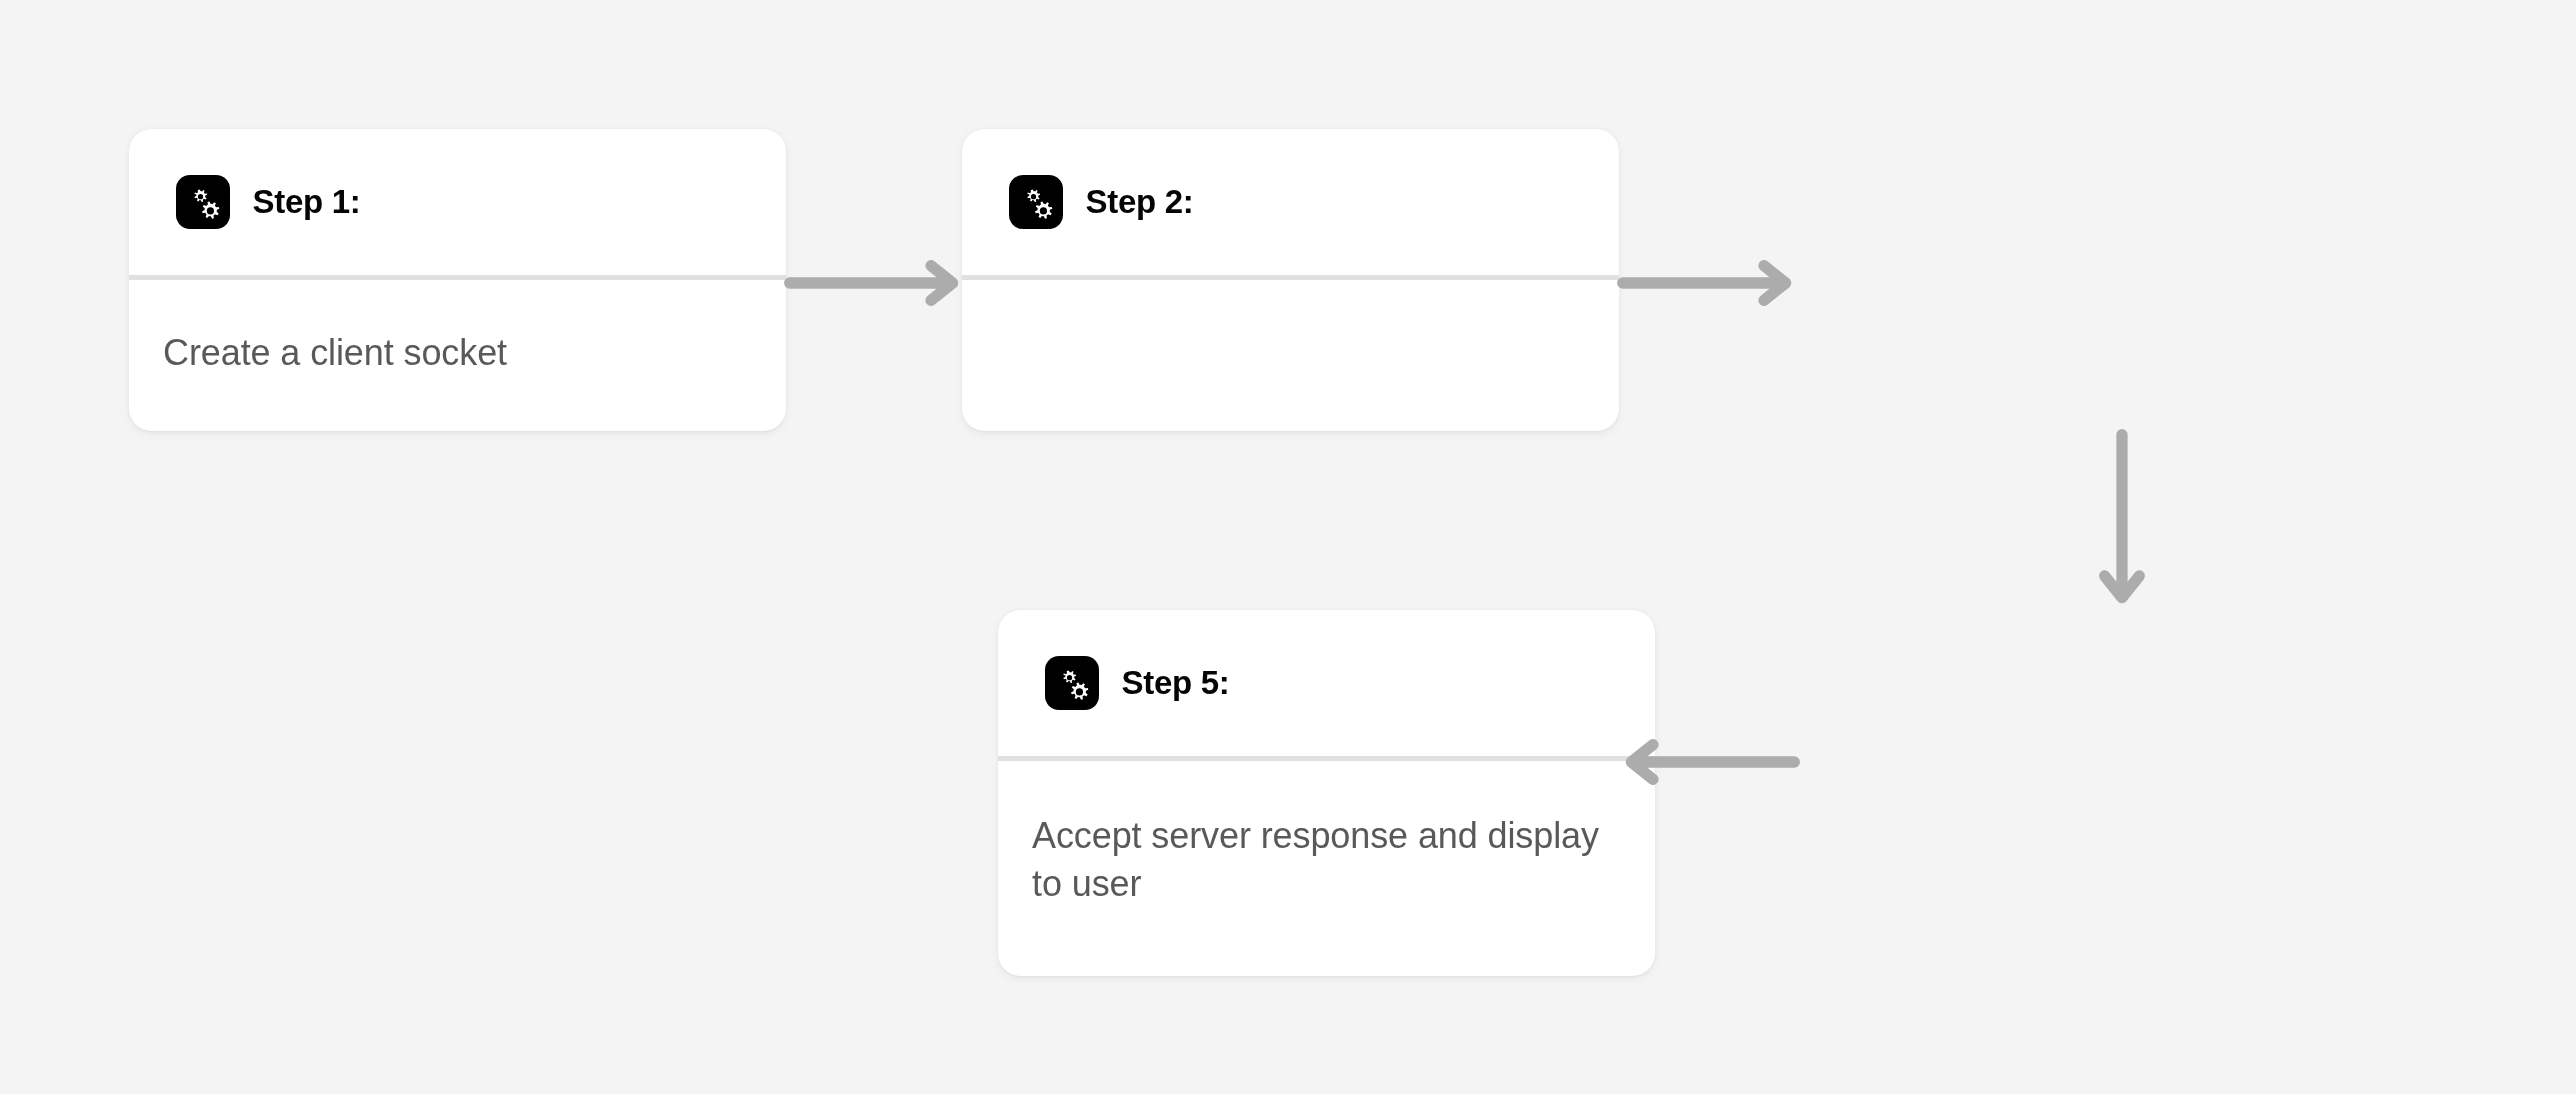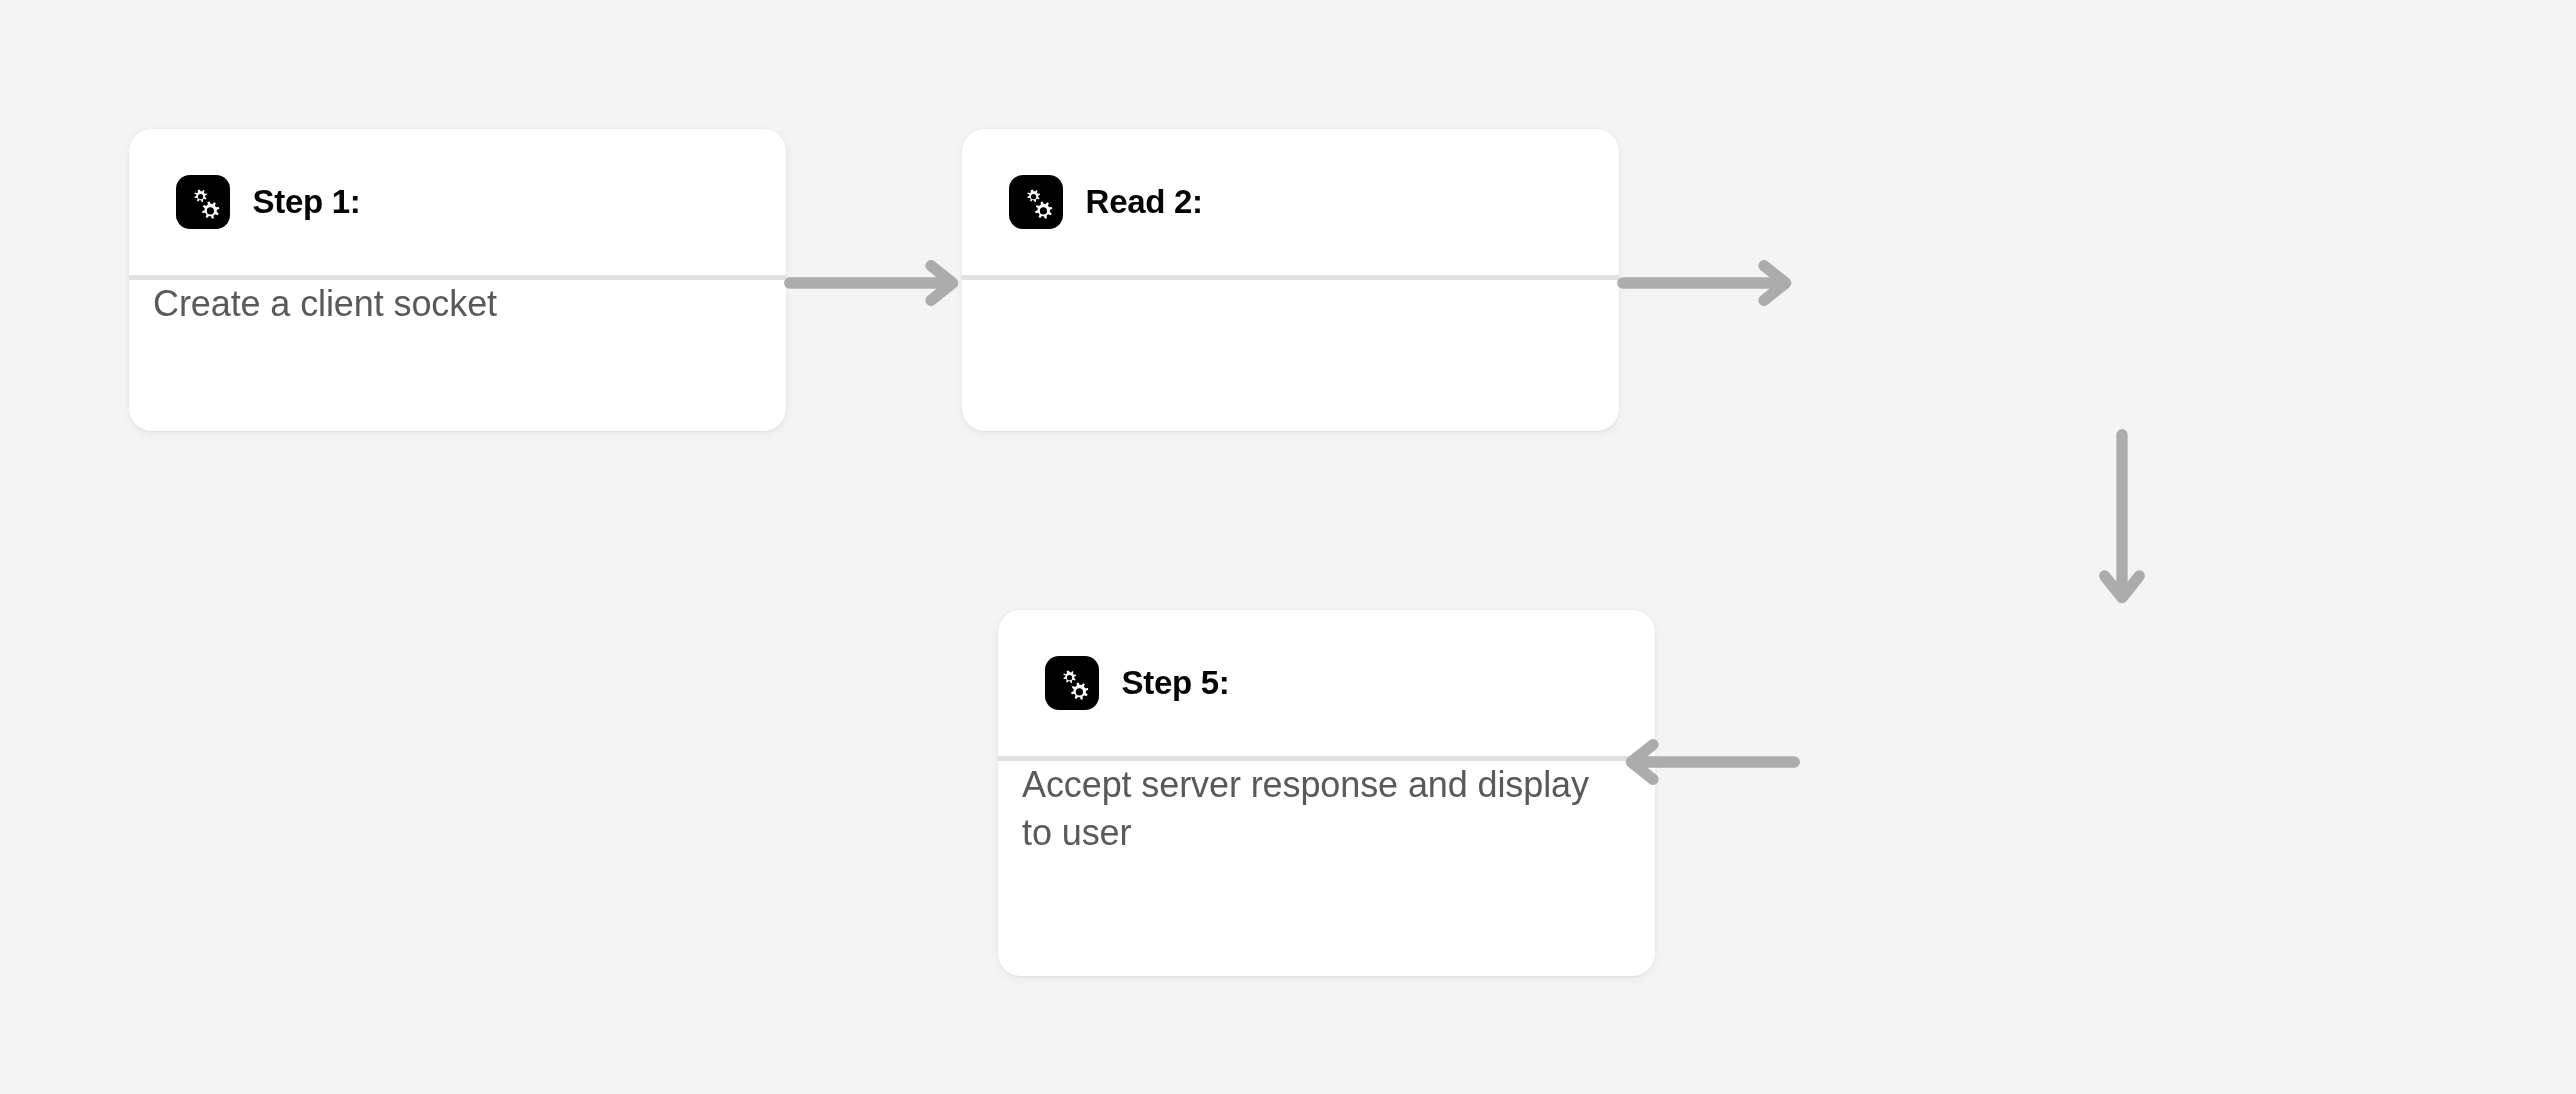--- a/index.html
+++ b/index.html
@@ -31,23 +31,23 @@
   }
   .card-head {
     display: flex;
     align-items: center;
     box-sizing: border-box;
     padding: 0 0 0 47px;
     border-bottom: 5.2px solid #e0e0e0;
   }
   .card-body {
     box-sizing: border-box;
-    padding: 0 49px 0 24px;
+    padding: 0 49px 0 34px;
     display: flex;
-    align-items: flex-start;
+    align-items: center;
   }
 
   
   .step-icon {
     width: 54px;
     height: 54px;
     background: #000000;
     border-radius: 14px;
     flex: 0 0 auto;
     display: flex;
@@ -123,21 +123,21 @@
       <div class="step-icon">
         <svg width="35" height="35" viewBox="0 0 40 40" aria-hidden="true">
           <g fill="#ffffff">
             <path d="M14.2 5.6l1.6-.5.9 2.0c.6.0 1.2.1 1.7.3l1.4-1.7 1.4.9-.8 2.1c.4.4.8.8 1.1 1.3l2.2-.4.4 1.6-2.0.9c0 .6-.1 1.2-.3 1.7l1.7 1.4-.9 1.4-2.1-.8c-.4.4-.8.8-1.3 1.1l.4 2.2-1.6.4-.9-2.0c-.6 0-1.2-.1-1.7-.3l-1.4 1.7-1.4-.9.8-2.1c-.4-.4-.8-.8-1.1-1.3l-2.2.4-.4-1.6 2.0-.9c0-.6.1-1.2.3-1.7L9.4 9.9l.9-1.4 2.1.8c.4-.4.8-.8 1.3-1.1l-.4-2.2z"></path>
             <circle cx="16.6" cy="13.3" r="3.0" fill="#000000"></circle>
             <path d="M24.6 19.4l2.2-.6 1.2 2.7c.8.0 1.6.2 2.3.4l1.9-2.3 1.9 1.2-1.1 2.9c.6.5 1.1 1.1 1.5 1.8l3.0-.5.6 2.2-2.7 1.2c0 .8-.2 1.6-.4 2.3l2.3 1.9-1.2 1.9-2.9-1.1c-.5.6-1.1 1.1-1.8 1.5l.5 3.0-2.2.6-1.2-2.7c-.8 0-1.6-.2-2.3-.4l-1.9 2.3-1.9-1.2 1.1-2.9c-.6-.5-1.1-1.1-1.5-1.8l-3.0.5-.6-2.2 2.7-1.2c0-.8.2-1.6.4-2.3l-2.3-1.9 1.2-1.9 2.9 1.1c.5-.6 1.1-1.1 1.8-1.5l-.5-3.0z"></path>
             <circle cx="27.9" cy="29.6" r="4.1" fill="#000000"></circle>
           </g>
         </svg>
       </div>
-      <div class="step-title">Read 2:</div>
+      <div class="step-title">Step 2:</div>
     </div>
   </div>
 
 
   <div class="card" id="card-5">
     <div class="card-head">
       <div class="step-icon">
         <svg width="35" height="35" viewBox="0 0 40 40" aria-hidden="true">
           <g fill="#ffffff">
             <path d="M14.2 5.6l1.6-.5.9 2.0c.6.0 1.2.1 1.7.3l1.4-1.7 1.4.9-.8 2.1c.4.4.8.8 1.1 1.3l2.2-.4.4 1.6-2.0.9c0 .6-.1 1.2-.3 1.7l1.7 1.4-.9 1.4-2.1-.8c-.4.4-.8.8-1.3 1.1l.4 2.2-1.6.4-.9-2.0c-.6 0-1.2-.1-1.7-.3l-1.4 1.7-1.4-.9.8-2.1c-.4-.4-.8-.8-1.1-1.3l-2.2.4-.4-1.6 2.0-.9c0-.6.1-1.2.3-1.7L9.4 9.9l.9-1.4 2.1.8c.4-.4.8-.8 1.3-1.1l-.4-2.2z"></path>

